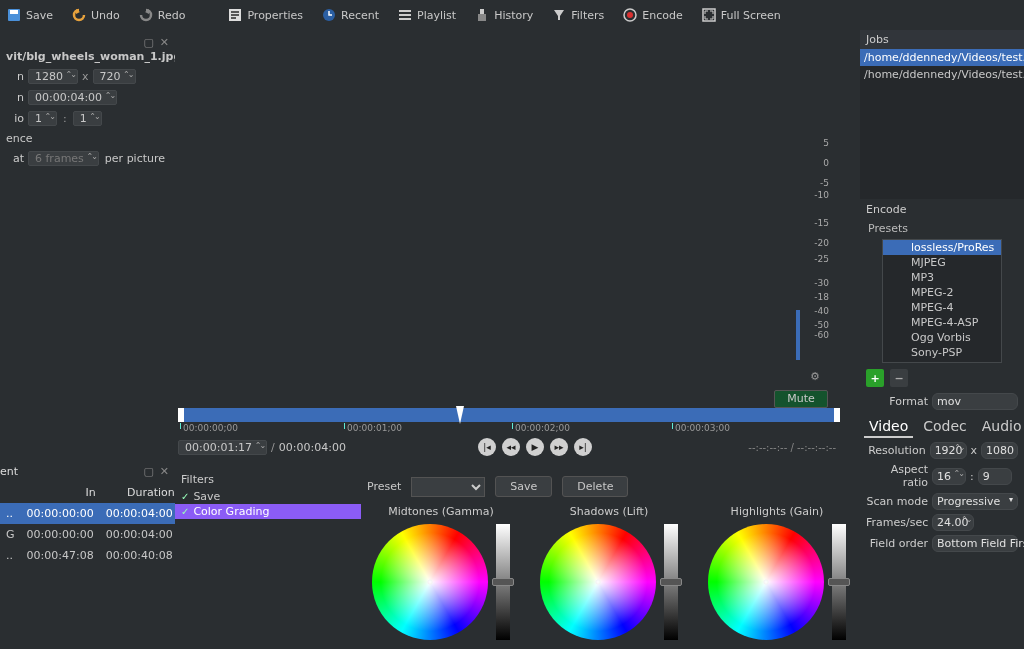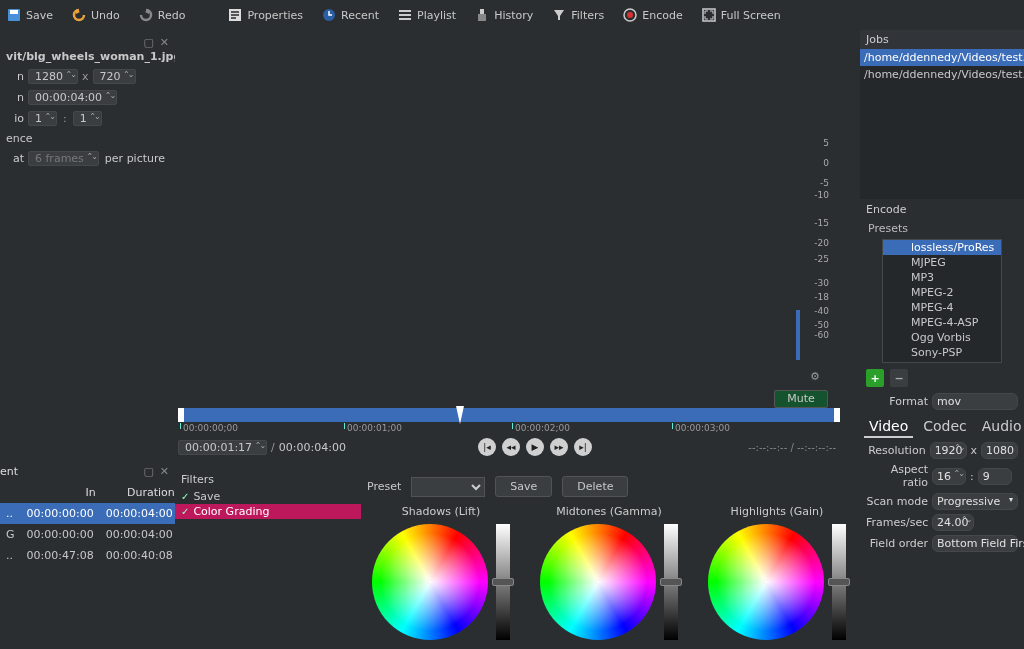--- a/index.html
+++ b/index.html
@@ -58,21 +58,21 @@
 .playlist table { width: 100%; border-collapse: collapse; font-size: 11px;}
 .playlist th { text-align: right; font-weight: normal; color: #ddd; padding: 4px;}
 .playlist td { padding: 4px 6px; }
 .playlist tr.sel { background: #3b6cb7; color: #fff;}
 .filters {
   position: absolute; left: 175px; top: 470px; width: 186px; height: 179px;
   background: #2a2e31;
 }
 .filters-hdr { font-size: 11px; padding: 3px 6px; color: #ccc;}
 .filter-item { padding: 1px 6px; font-size: 11px;}
-.filter-item.sel { background: #be185d; color: #fff;}
+.filter-item.sel { background: #8b5cf6; color: #fff;}
 .chk::before { content: "✓"; color: #9fb; margin-right: 4px; font-size: 10px;}
 .color-panel {
   position: absolute; left: 361px; top: 470px; width: 497px; height: 179px;
   background: #2a2e31; padding: 6px;
 }
 .cp-top { display: flex; align-items: center; gap: 10px; margin-bottom: 8px; }
 .cp-top .btn { background: #3a3e41; border: 1px solid #535353; border-radius: 3px; padding: 3px 14px; font-size: 11px; cursor: pointer;}
 .cp-top select { background: #3a3e41; border: 1px solid #535353; color: #ccc; font-size: 11px; width: 74px; height: 20px;}
 .wheels { display: flex; gap: 20px; }
 .wheel-col { display: flex; flex-direction: column; align-items: center; width: 148px;}
@@ -339,32 +339,32 @@
 
 <div class="color-panel">
   <div class="cp-top">
     <span>Preset</span>
     <select></select>
     <div class="btn">Save</div>
     <div class="btn">Delete</div>
   </div>
   <div class="wheels">
     <div class="wheel-col">
-      <div class="label">Shadows (Lift)</div>
+      <div class="label">Midtones (Gamma)</div>
       <div class="wheel-row">
         <div class="wheel">
             <div class="dot"></div>
           </div>
         <div class="vslider">
             <div class="thumb"></div>
           </div>
       </div>
     </div>
     <div class="wheel-col">
-      <div class="label">Midtones (Gamma)</div>
+      <div class="label">Shadows (Lift)</div>
       <div class="wheel-row">
         <div class="wheel">
             <div class="dot"></div>
           </div>
         <div class="vslider">
             <div class="thumb"></div>
           </div>
       </div>
     </div>
     <div class="wheel-col">

